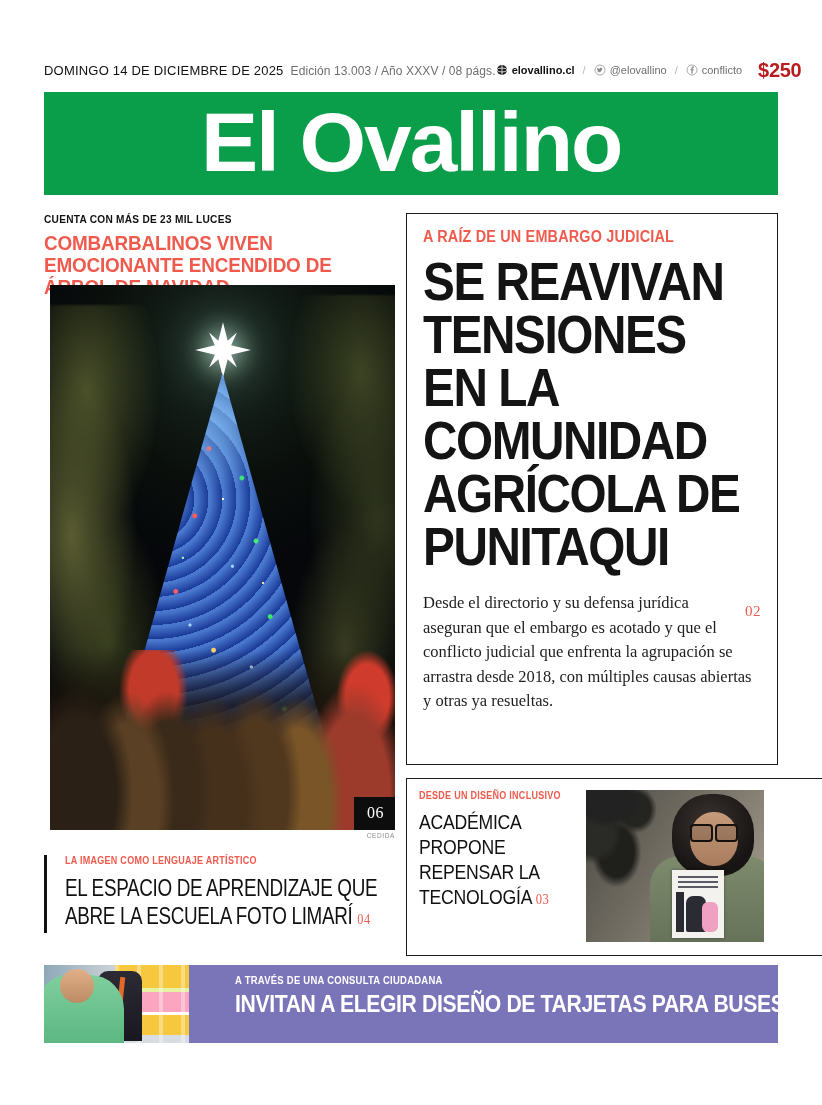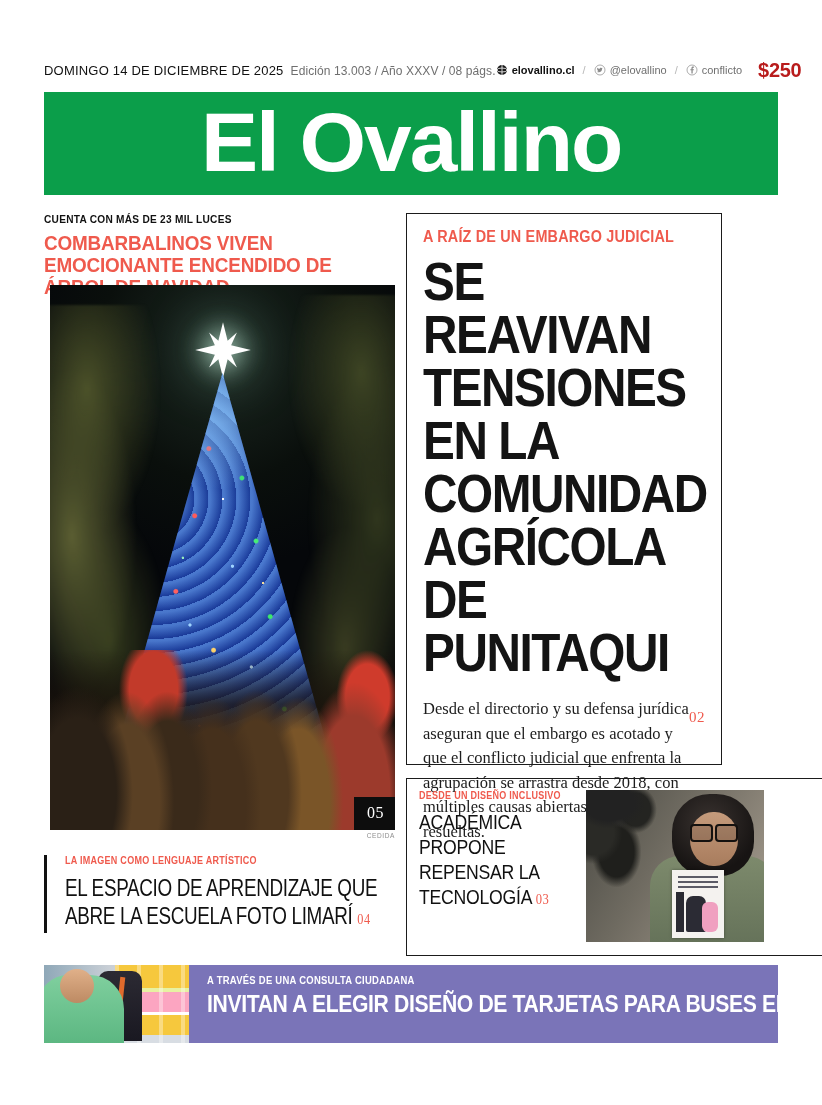--- a/index.html
+++ b/index.html
@@ -150,21 +150,21 @@
     margin-top:8px;font-weight:400;font-size:23px;line-height:28px;color:#111;
     letter-spacing:-.4px;transform:scaleX(.82);transform-origin:left top;width:122%;
   }
   .pgnum{
     font-family:"Liberation Serif", serif;color:#ef5a4d;font-size:15px;
     letter-spacing:.5px;
   }
 
   
   .right-box{
-    position:absolute;left:406px;top:213px;width:316px;height:552px;
+    position:absolute;left:406px;top:213px;width:372px;height:552px;
     border:1.5px solid #1b1b1b;box-sizing:border-box;padding:14px 16px 16px 16px;
   }
   .kicker-red-lg{
     font-weight:bold;font-size:16px;letter-spacing:.2px;color:#ef5a4d;
     transform:scaleX(.9);transform-origin:left center;white-space:nowrap;
   }
   .mainhead{
     margin-top:9px;font-weight:bold;font-size:53px;line-height:53px;
     color:#141414;letter-spacing:-1.6px;
     transform:scaleX(.9);transform-origin:left top;width:111%;
@@ -215,21 +215,21 @@
     background:repeating-linear-gradient(180deg,#5b5b66 0 2px, rgba(0,0,0,0) 2px 5px);}
   .rsp-book .bk-fig{position:absolute;left:14px;bottom:6px;width:20px;height:36px;border-radius:7px 7px 2px 2px;
     background:#2b2b34;}
   .rsp-book .bk-pink{position:absolute;right:6px;bottom:6px;width:16px;height:30px;border-radius:6px;
     background:#f0a0c0;}
   .rsp-book .bk-bar{position:absolute;left:4px;bottom:6px;width:8px;height:40px;background:#2a2a32;}
 
   
   .banner{
     position:absolute;left:44px;top:965px;width:734px;height:78px;
-    background:#7a74b8;display:flex;align-items:stretch;overflow:hidden;
+    background:#7a74b8;display:flex;align-items:stretch;overflow:hidden;gap:28px;
   }
   .bn-photo{width:145px;flex:0 0 145px;position:relative;overflow:hidden;background:#6f6a92;}
   .bnp-wall{position:absolute;inset:0;background:linear-gradient(90deg,#8fa8b8 0%,#c9cfd6 45%,#dfe3e8 100%);}
   .bnp-cards{position:absolute;right:0;top:0;width:74px;height:100%;
     background:
       linear-gradient(180deg,#f2c84a 0 30%, #e7f0a8 30% 34%, #f6a7c0 34% 60%, #ffffff 60% 64%, #f2c84a 64% 90%, #d8dde2 90% 100%);
     filter:saturate(1.1);}
   .bnp-cards:after{content:"";position:absolute;inset:0;
     background:repeating-linear-gradient(90deg, rgba(255,255,255,.35) 0 4px, rgba(0,0,0,0) 4px 22px);}
   .bnp-person{position:absolute;left:-6px;bottom:-6px;width:86px;height:74px;border-radius:30px 34px 0 0;
@@ -301,21 +301,21 @@
     <div class="pm-sky"></div>
     <div class="pm-treesL"></div>
     <div class="pm-treesR"></div>
     <svg class="pm-star" viewBox="0 0 100 100">
       <path d="M50 2 L58 34 L74 20 L64 42 L98 50 L64 58 L74 80 L58 66 L50 98 L42 66 L26 80 L36 58 L2 50 L36 42 L26 20 L42 34 Z" fill="#ffffff"></path>
     </svg>
     <div class="pm-tree">
       <div class="pm-tree-sparkle"></div>
     </div>
     <div class="pm-crowd"></div>
-    <div class="pm-pagebox">05</div>
+    <div class="pm-pagebox">06</div>
   </div>
   <div class="pm-credit">CEDIDA</div>
 
   <div class="left-story">
     <div class="kicker-red-sm">LA IMAGEN COMO LENGUAJE ARTÍSTICO</div>
     <div class="head-black-cond">
       <span>EL ESPACIO DE APRENDIZAJE QUE ABRE LA ESCUELA FOTO LIMARÍ</span>
       <span class="pgnum">04</span>
     </div>
   </div>

